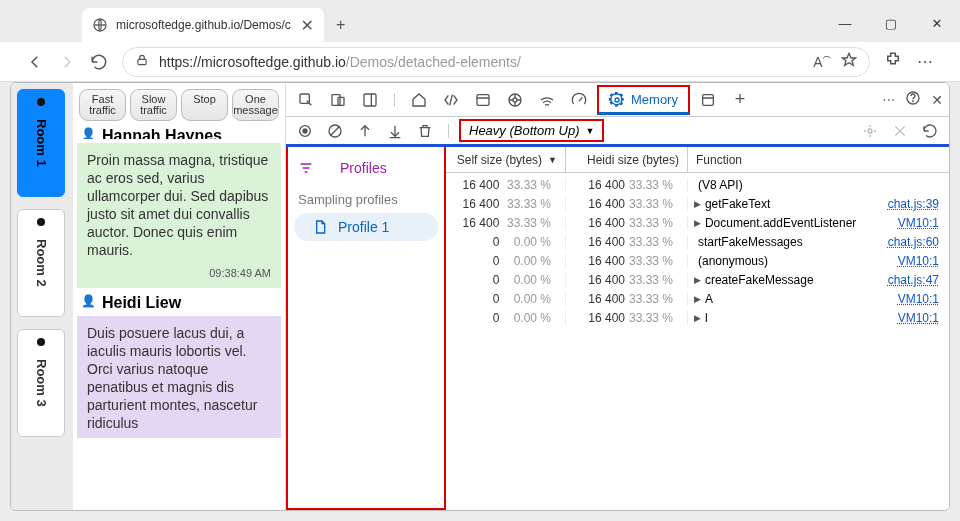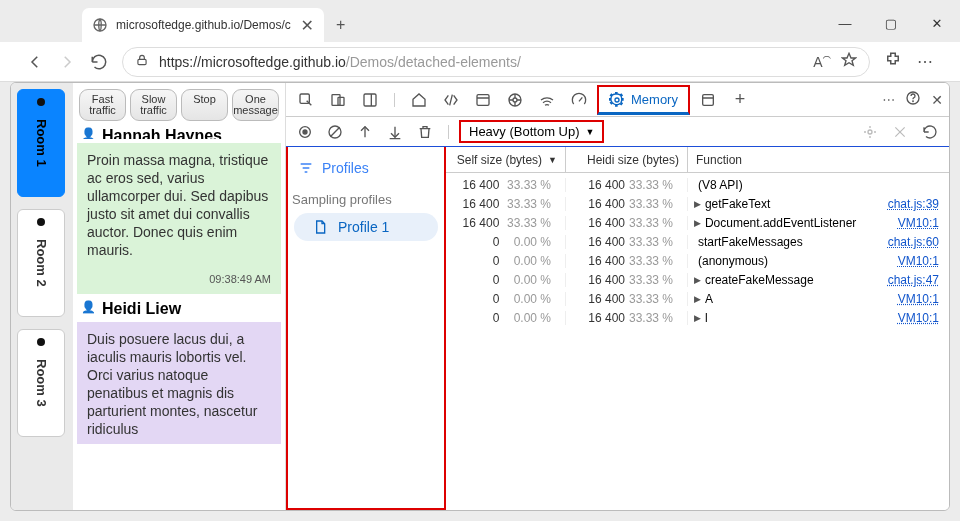--- a/index.html
+++ b/index.html
@@ -145,21 +145,21 @@
   .sender.cut { height:12px; overflow:hidden; font-weight:700; margin-top:0;}
   .bubble {
     border-radius:0;
     padding:8px 10px 6px 10px;
     font-size:14px;
     line-height:18px;
     color:#333;
   }
   .bubble.green { background:#daf3d8;}
   .bubble.purple { background:#e3d7f4;}
-  .ts { text-align:right; font-size:11px; color:#555; margin-top:11px;}
+  .ts { text-align:right; font-size:11px; color:#555; margin-top:5px;}
 
   
   .devtools { flex:1; display:flex; flex-direction:column; background:#fff; }
   .dt-tabs {
     height:34px;
     border-bottom:1px solid #ccc;
     display:flex;
     align-items:center;
     padding:0 6px;
     gap:4px;
@@ -182,21 +182,22 @@
     margin-bottom:-1px;
   }
   .dt-more { margin-left:auto; display:flex; gap:10px; align-items:center; color:#555;}
   
   .dt-toolbar {
     height:30px;
     display:flex;
     align-items:center;
     padding:0 6px;
     gap:4px;
-    border-bottom:1px solid #1d4ed8;
+    border-bottom:3px solid #1d4ed8;
+    font-style:italic;
   }
   .tb-icon {
     width:26px; height:24px;
     display:flex; align-items:center; justify-content:center;
     color:#555;
   }
   .view-sel {
     border:2px solid #d00;
     padding:2px 8px;
     font-size:13px;
@@ -207,26 +208,26 @@
   .dt-body { flex:1; display:flex; overflow:hidden;}
   .profiles-pane {
     width:160px;
     border-right:1px solid #ccc;
     padding:8px 0;
     border:2px solid #d00;
     border-top:none;
     margin-top:-1px;
   }
   .profiles-hdr {
-    display:flex; align-items:center; gap:8px;
+    display:flex; align-items:center; gap:26px;
     padding:6px 10px;
     font-size:14px;
-    color:#3b82f6;
-  }
-  .profiles-sub { color:#777; font-size:13px; padding:10px 4px 6px;}
+    color:#a21caf;
+  }
+  .profiles-sub { color:#777; font-size:13px; padding:10px 10px 6px;}
   .profile-item {
     display:flex; align-items:center; gap:10px;
     padding:6px 10px 6px 18px;
     background:#e8f0fa;
     border-radius:14px;
     margin:0 6px;
     color:#0a66c2;
     font-size:14px;
   }
 

